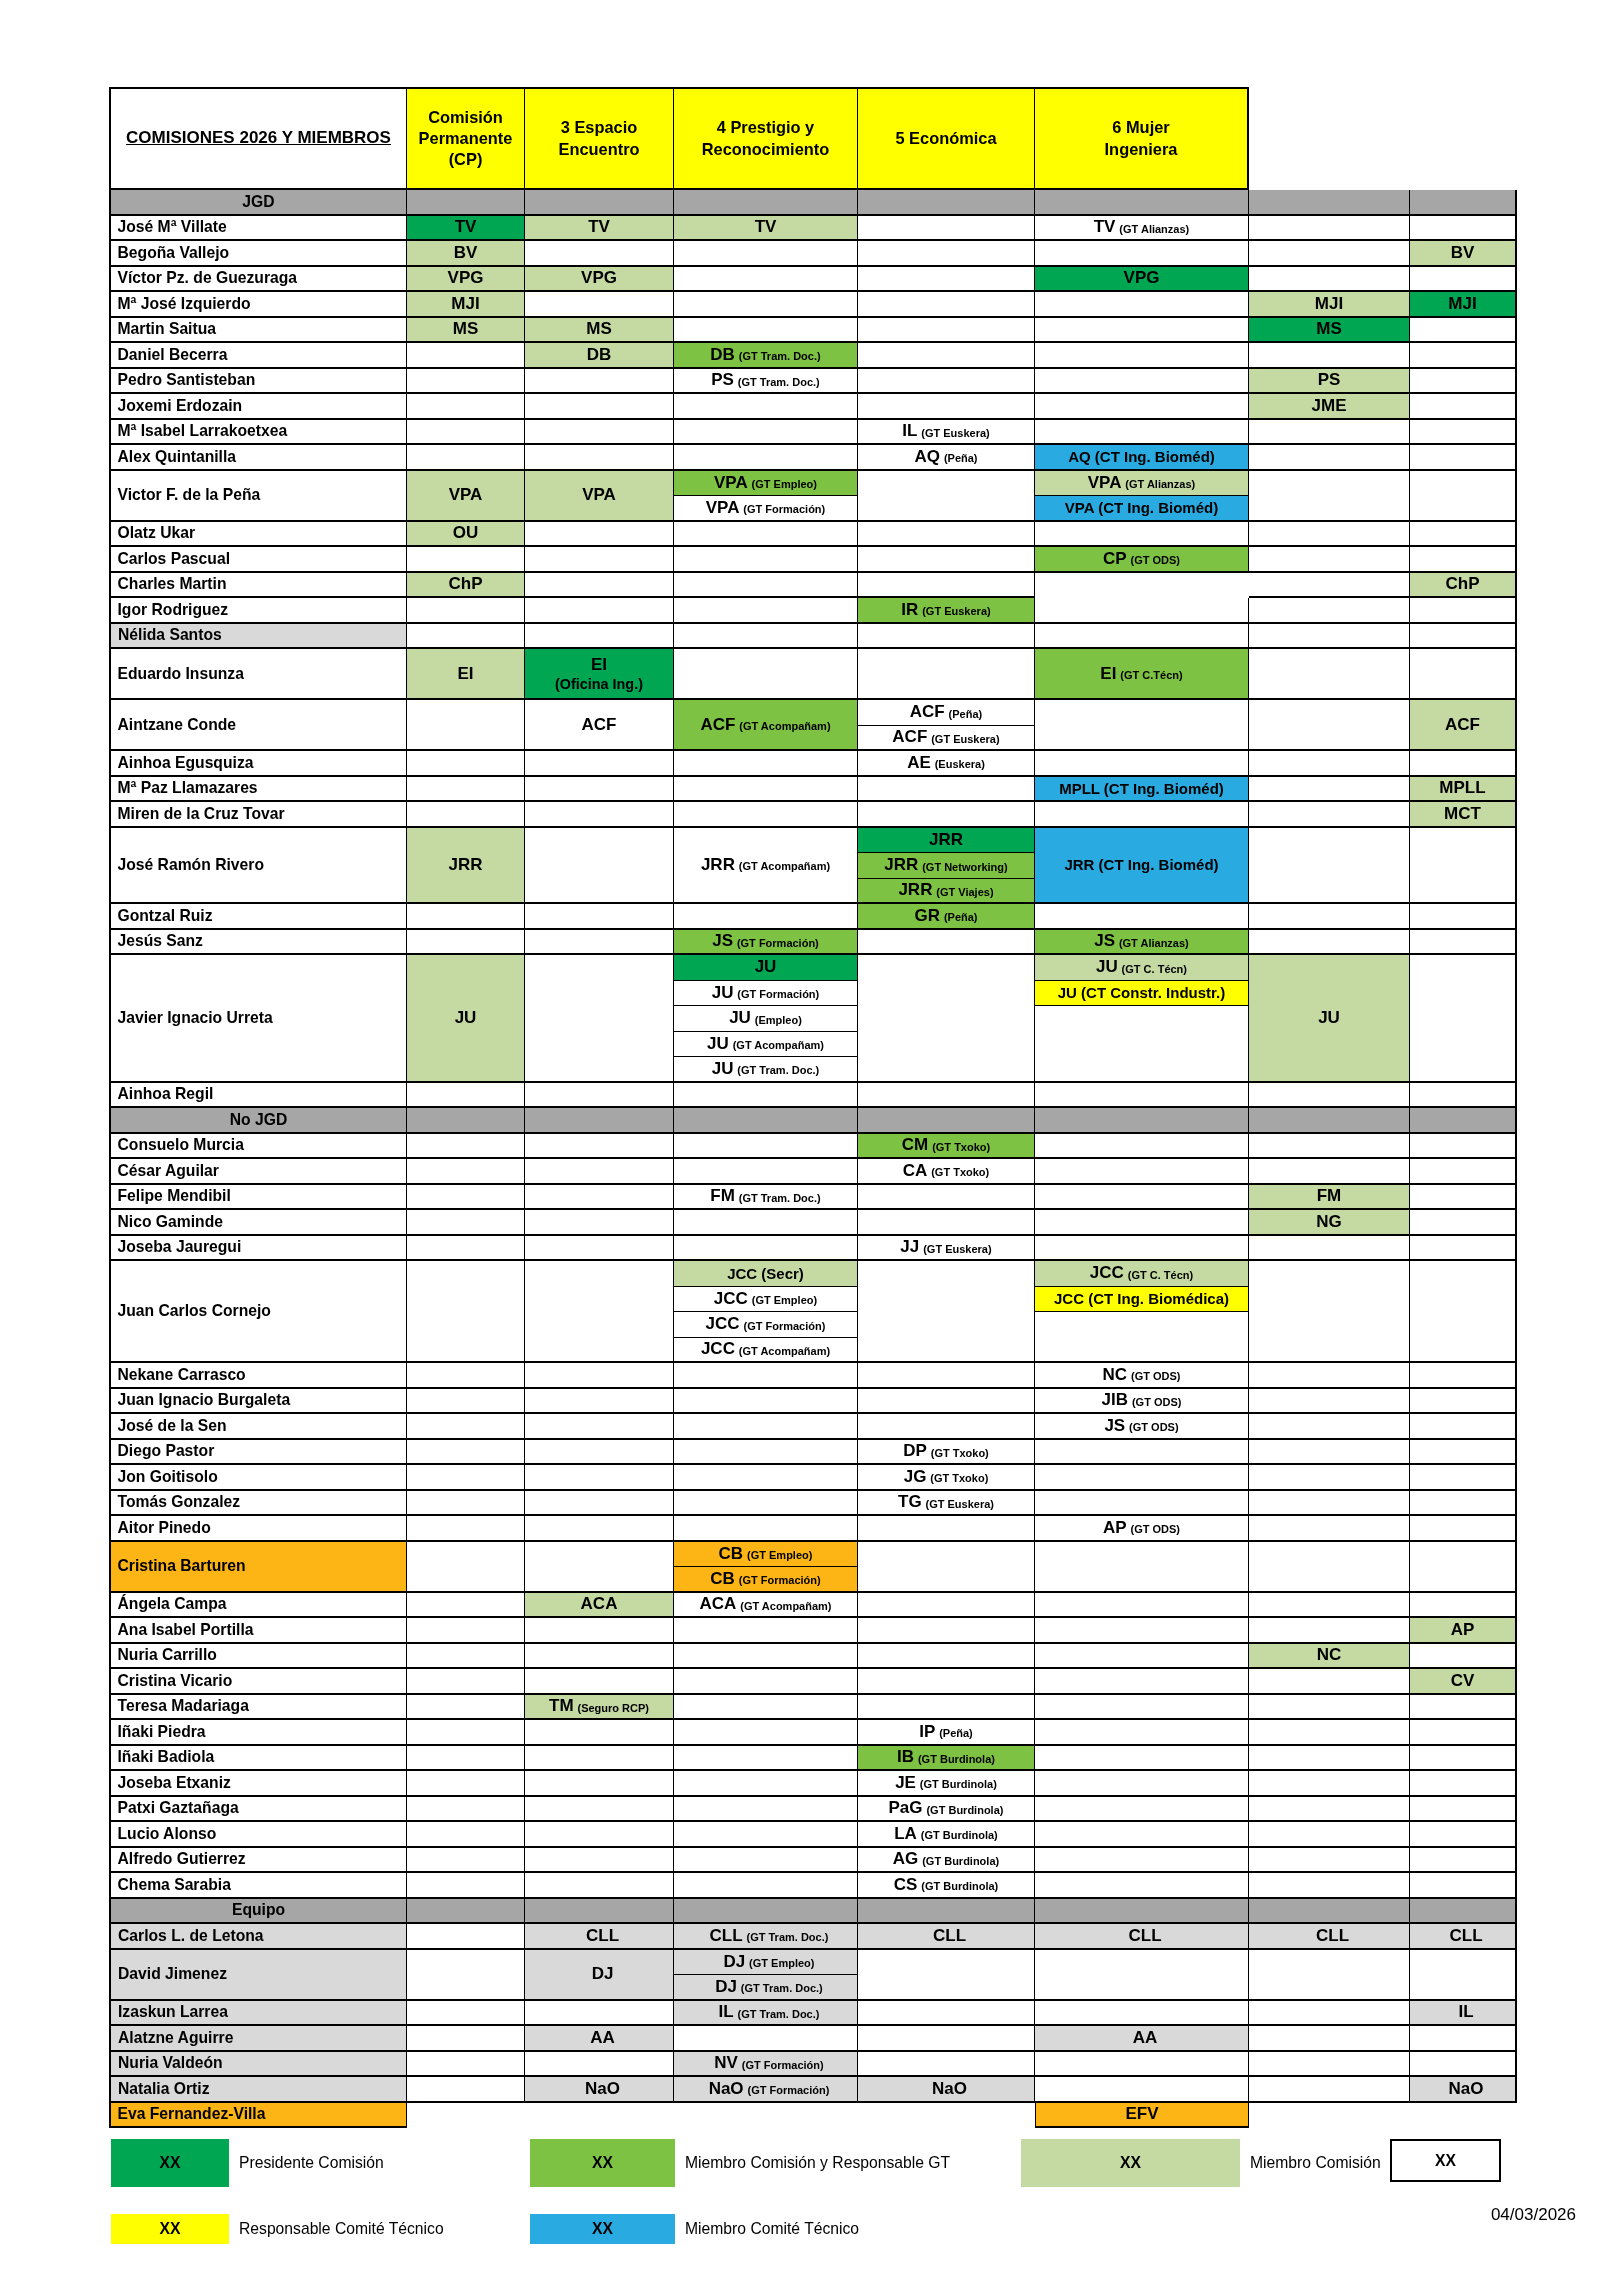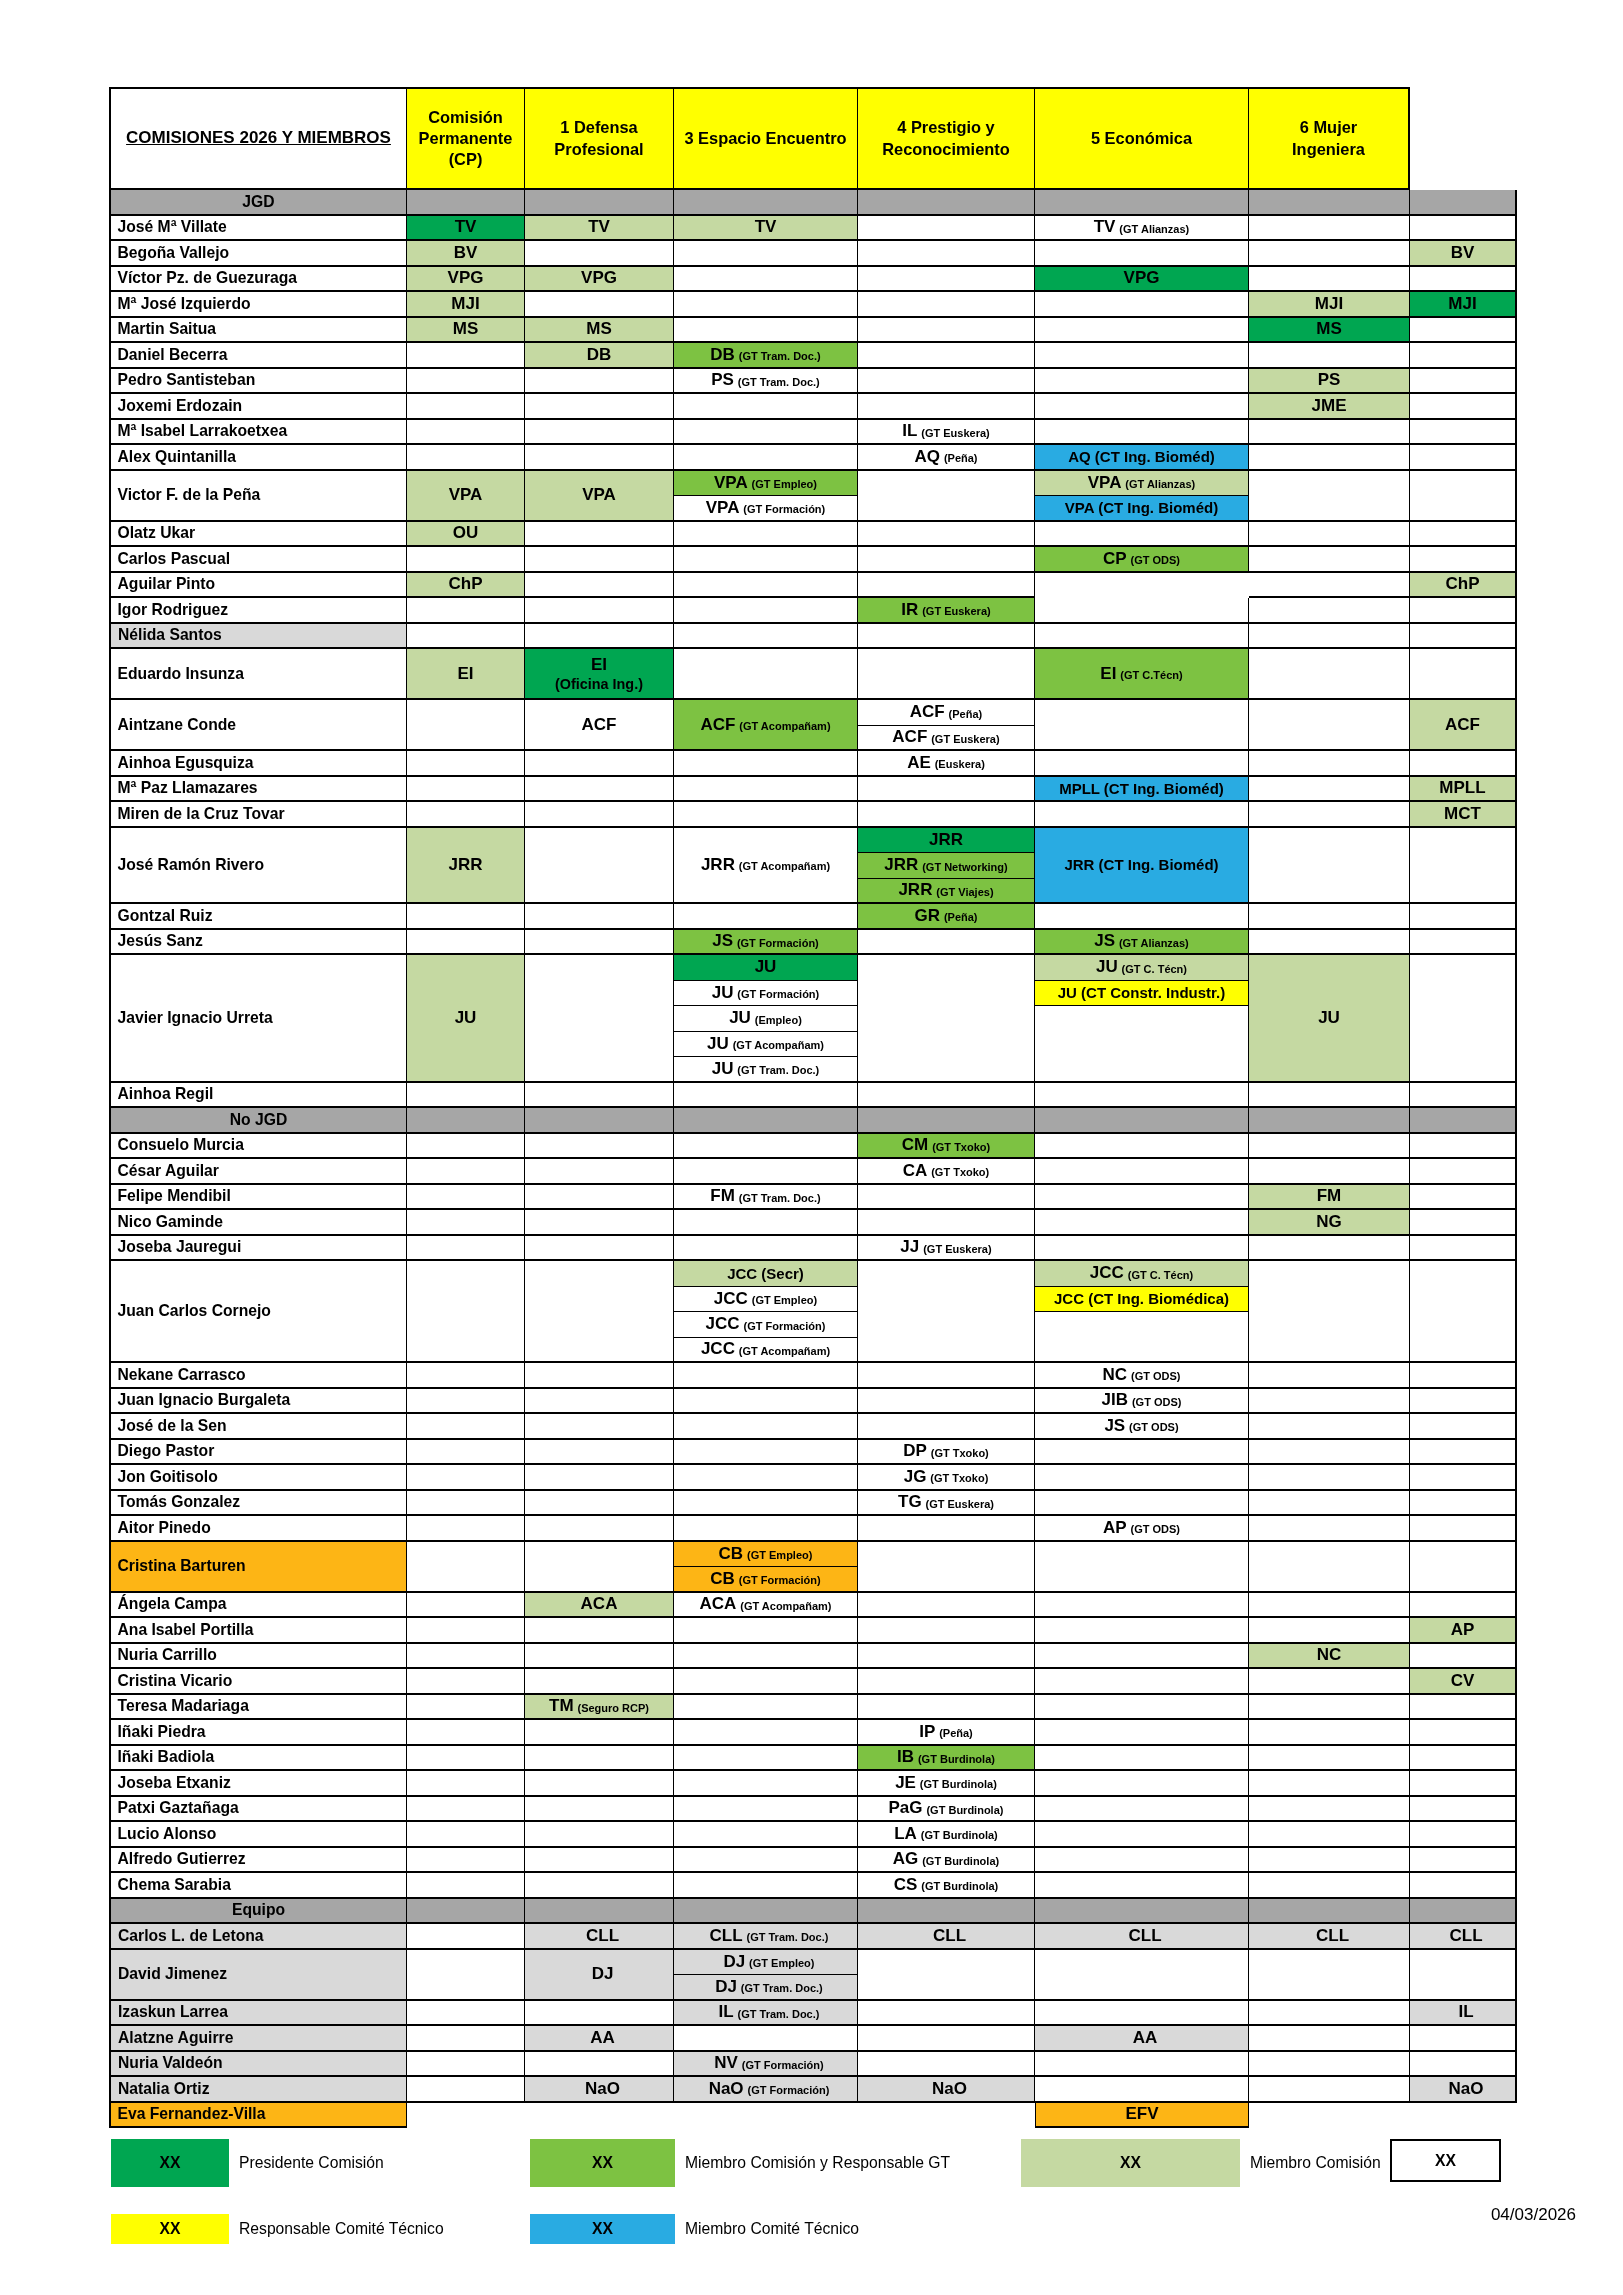--- a/index.html
+++ b/index.html
@@ -42,22 +42,20 @@
 </head>
 <body>
 
 <div class="page" style="--P: #00A651; --G: #7DC242; --M: #C5D9A2; --Y: #FFFF00; --B: #29ABE2; --O: #FDB515; --E: #D9D9D9; --S: #A6A6A6; --HY: #FFFF00;">
   <div class="tblwrap">
     <div class="hdr-grid" id="hdr">
         <div class="hcell title col-first"><span>COMISIONES 2026 Y MIEMBROS</span></div>
         <div class="hcell">Comisión
 Permanente
 (CP)</div>
-        <div class="hcell">1 Defensa
-Profesional</div>
         <div class="hcell">3 Espacio Encuentro</div>
         <div class="hcell">4 Prestigio y
 Reconocimiento</div>
         <div class="hcell">5 Económica</div>
         <div class="hcell col-last">6 Mujer
 Ingeniera</div>
       </div>
     <div class="main-grid" id="grid">
         <div class="cell bg-S rowend sectioncell col-first" style="grid-area: 1 / 1 / span 1;">JGD</div>
         <div class="cell bg-S rowend sectioncell" style="grid-area: 1 / 2 / span 1;"></div>
@@ -237,21 +235,21 @@
         <div class="cell rowend" style="grid-area: 15 / 2 / span 1;"></div>
         <div class="cell rowend" style="grid-area: 15 / 3 / span 1;"></div>
         <div class="cell rowend" style="grid-area: 15 / 4 / span 1;"></div>
         <div class="cell rowend" style="grid-area: 15 / 5 / span 1;"></div>
         <div class="cell rowend bg-G" style="grid-area: 15 / 6 / span 1;">
           <span class="code">CP</span>
           <span class="sfx">(GT ODS)</span>
         </div>
         <div class="cell rowend" style="grid-area: 15 / 7 / span 1;"></div>
         <div class="cell rowend col-last" style="grid-area: 15 / 8 / span 1;"></div>
-        <div class="cell col-first rowend namecell" style="grid-area: 16 / 1 / span 1;">Aguilar Pinto</div>
+        <div class="cell col-first rowend namecell" style="grid-area: 16 / 1 / span 1;">Charles Martin</div>
         <div class="cell rowend bg-M" style="grid-area: 16 / 2 / span 1;">
           <span class="code">ChP</span>
         </div>
         <div class="cell rowend" style="grid-area: 16 / 3 / span 1;"></div>
         <div class="cell rowend" style="grid-area: 16 / 4 / span 1;"></div>
         <div class="cell rowend" style="grid-area: 16 / 5 / span 1;"></div>
         <div class="cell rowend bg-B" style="grid-area: 16 / 6 / span 1; margin-top: 46px;">
           <span class="big">CHP (CT Ing. Bioméd)</span>
         </div>
         <div class="cell rowend" style="grid-area: 16 / 7 / span 1;"></div>

